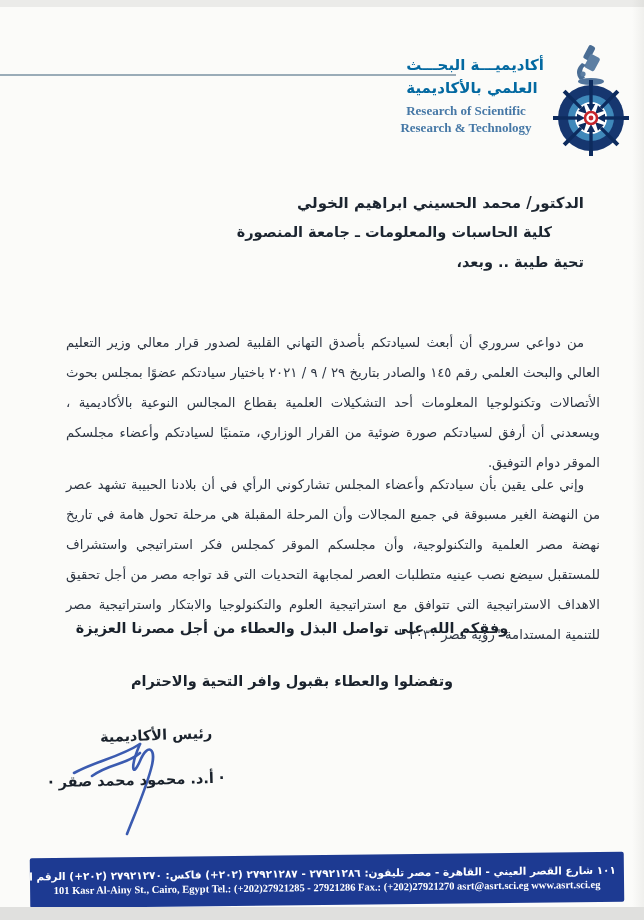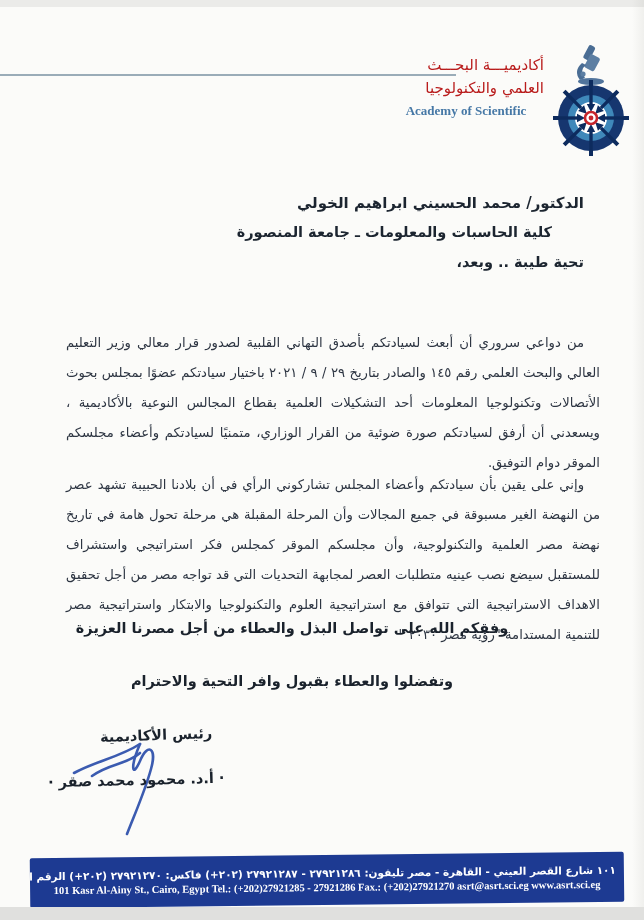--- a/index.html
+++ b/index.html
@@ -12,22 +12,22 @@
     color:#2d3542;
   }
   .strip-top    { position:absolute; top:0; left:0; right:0; height:7px;  background:#ebebe9; }
   .strip-bottom { position:absolute; bottom:0; left:0; right:0; height:13px; background:#e0e0de; }
   .edge-right   { position:absolute; top:0; right:0; width:12px; height:100%;
                   background:linear-gradient(to left, rgba(90,90,80,0.07), rgba(0,0,0,0)); }
 
   
   .rule { position:absolute; left:0; top:74px; width:456px; height:2px; background:#9aacb8; }
   .org-ar {
-    position:absolute; top:54px; right:100px; direction:rtl; text-align:right;
-    color:#b91c1c; font-weight:normal; font-size:15px; line-height:23px; white-space:nowrap;
+    position:absolute; top:54px; right:100px; direction:rtl; text-align:left;
+    color:#0369a1; font-weight:bold; font-size:15px; line-height:23px; white-space:nowrap;
   }
   .org-en {
     position:absolute; top:102px; right:94px; width:168px; text-align:center;
     color:#4678a6; font-family:"Liberation Serif", serif; font-weight:bold;
     font-size:13px; line-height:17px;
   }
   .emblem { position:absolute; left:544px; top:44px; width:94px; height:114px; }
 
   
   .recipient { position:absolute; top:194px; right:60px; direction:rtl; text-align:right; color:#1c2530; }
@@ -81,25 +81,26 @@
 </head>
 <body>
 
 <div class="strip-top"></div>
 <div class="edge-right"></div>
 
 <div class="rule"></div>
 
 <div class="org-ar">
   <div>أكاديميـــة البحـــث</div>
-  <div>العلمي والتكنولوجيا</div>
+  <div>العلمي بالأكاديمية</div>
 </div>
 
 <div class="org-en">
-  <div>Academy of Scientific</div>
+  <div>Research of Scientific</div>
+  <div>Research &amp; Technology</div>
 </div>
 
 <div class="emblem">
   <svg viewBox="0 0 94 114" width="94" height="114" xmlns="http://www.w3.org/2000/svg">
 
     <g>
       <rect x="42" y="1" width="7" height="15" rx="2" fill="#4a6d94" transform="rotate(28 45 8)"></rect>
       <rect x="43" y="11" width="11" height="15" rx="2" fill="#5d7fa3" transform="rotate(28 48 18)"></rect>
       <path d="M38 19 q -9 8 -2 17 l 5 -2 q -6 -8 1 -13 z" fill="#4a6d94"></path>
       <circle cx="39" cy="30" r="2.6" fill="#5d7fa3"></circle>

